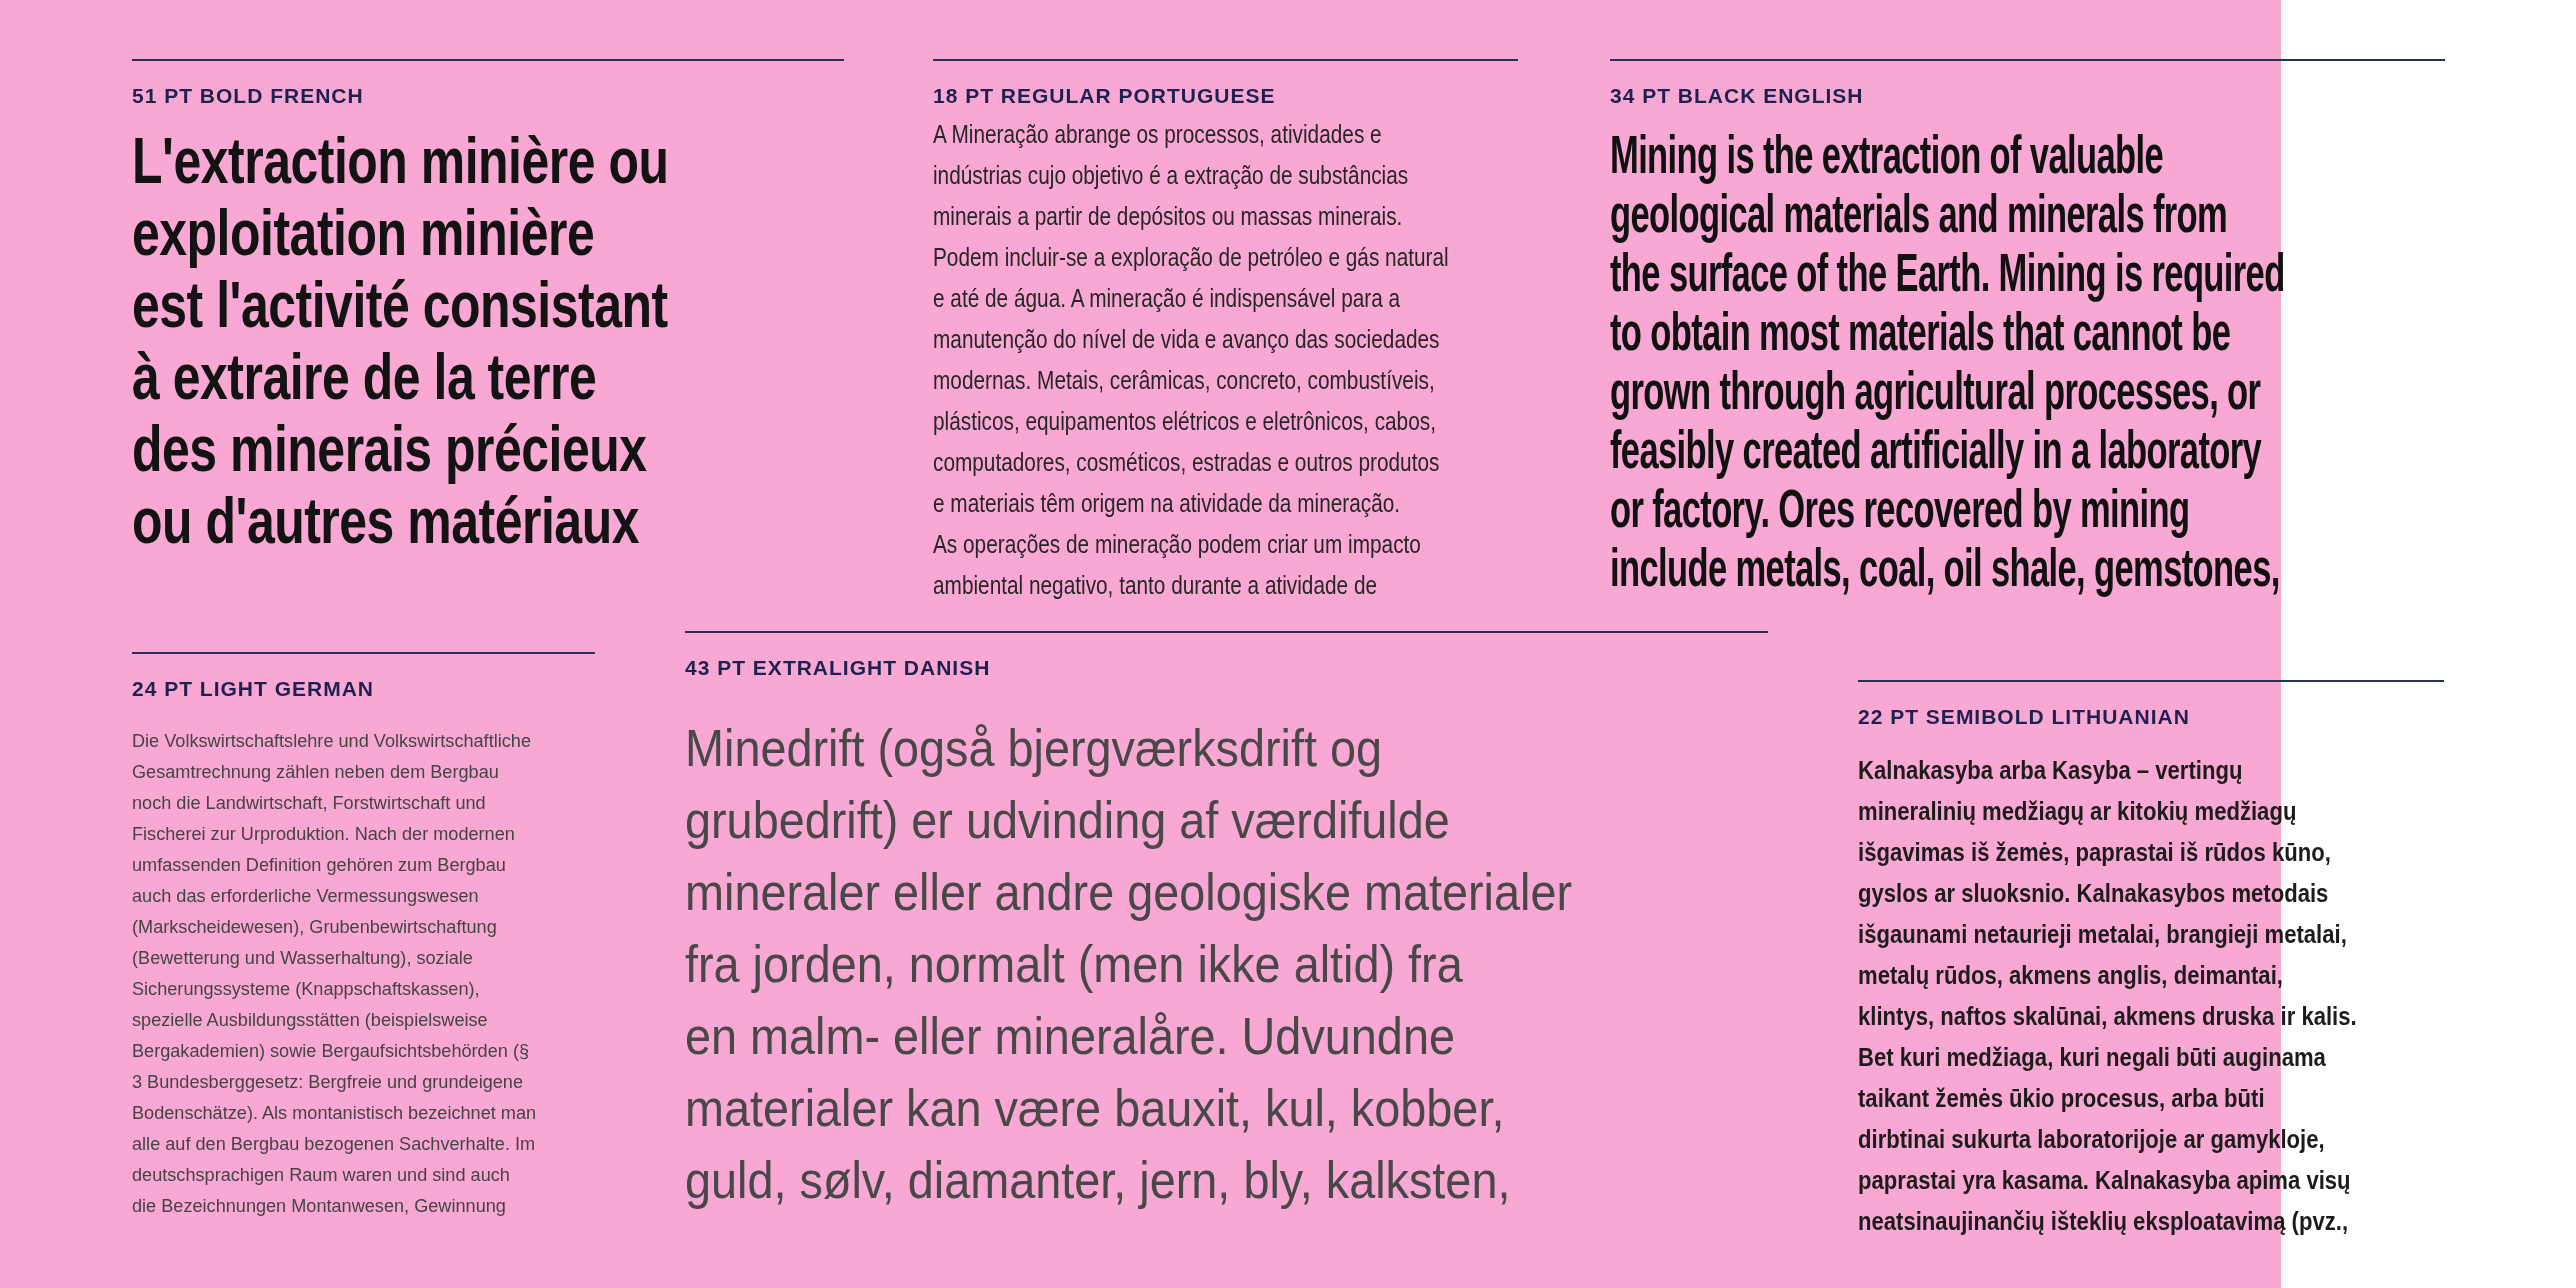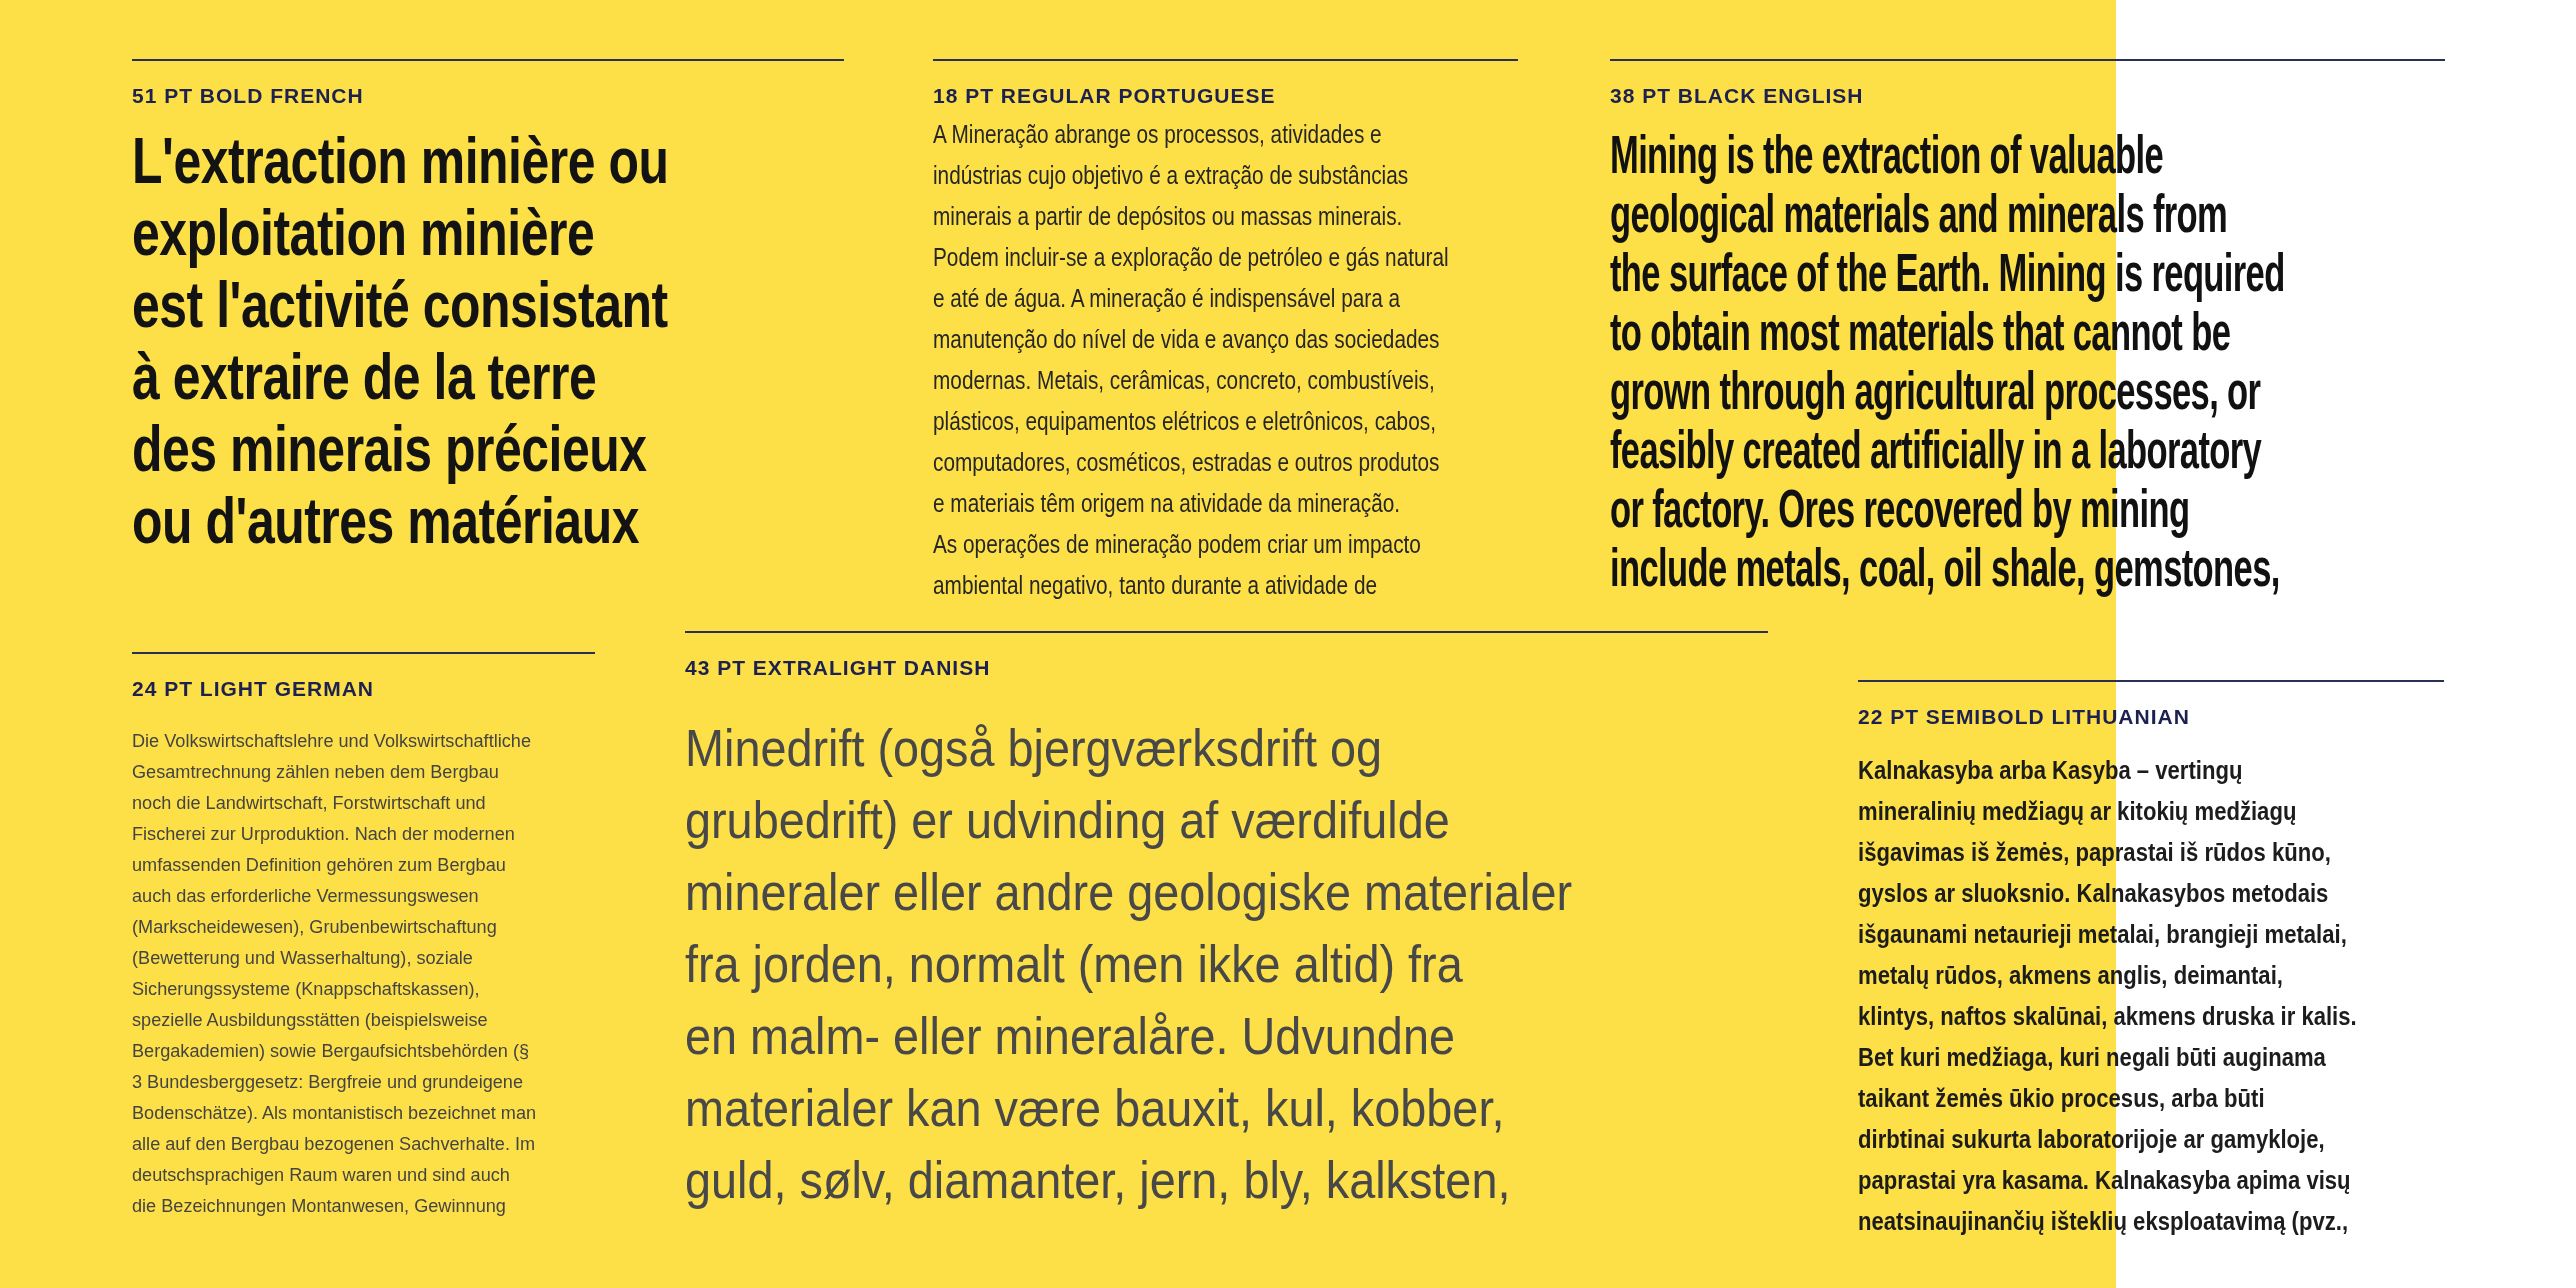--- a/index.html
+++ b/index.html
@@ -6,23 +6,23 @@
     margin: 0;
     padding: 0;
     width: 2576px;
     height: 1288px;
     background: #ffffff;
     font-family: "Liberation Sans", sans-serif;
     overflow: hidden;
   }
   .canvas {
     position: relative;
-    width: 2116px;
+    width: 2281px;
     height: 1288px;
-    background: #fde047;
+    background: #f9a8d4;
   }
   .specimen { position: absolute; }
   .rule {
     position: absolute;
     top: 0; left: 0;
     width: 100%;
     height: 1.9px;
     background: #2a2f55;
   }
   .label {
@@ -136,21 +136,21 @@
         <div class="line">plásticos, equipamentos elétricos e eletrônicos, cabos,</div>
         <div class="line">computadores, cosméticos, estradas e outros produtos</div>
         <div class="line">e materiais têm origem na atividade da mineração.</div>
         <div class="line">As operações de mineração podem criar um impacto</div>
         <div class="line">ambiental negativo, tanto durante a atividade de</div>
       </div>
   </section>
 
   <section class="specimen english">
     <div class="rule"></div>
-    <h2 class="label">38 PT BLACK ENGLISH</h2>
+    <h2 class="label">34 PT BLACK ENGLISH</h2>
     <div class="text">
         <div class="line">Mining is the extraction of valuable</div>
         <div class="line">geological materials and minerals from</div>
         <div class="line">the surface of the Earth. Mining is required</div>
         <div class="line">to obtain most materials that cannot be</div>
         <div class="line">grown through agricultural processes, or</div>
         <div class="line">feasibly created artificially in a laboratory</div>
         <div class="line">or factory. Ores recovered by mining</div>
         <div class="line">include metals, coal, oil shale, gemstones,</div>
       </div>

